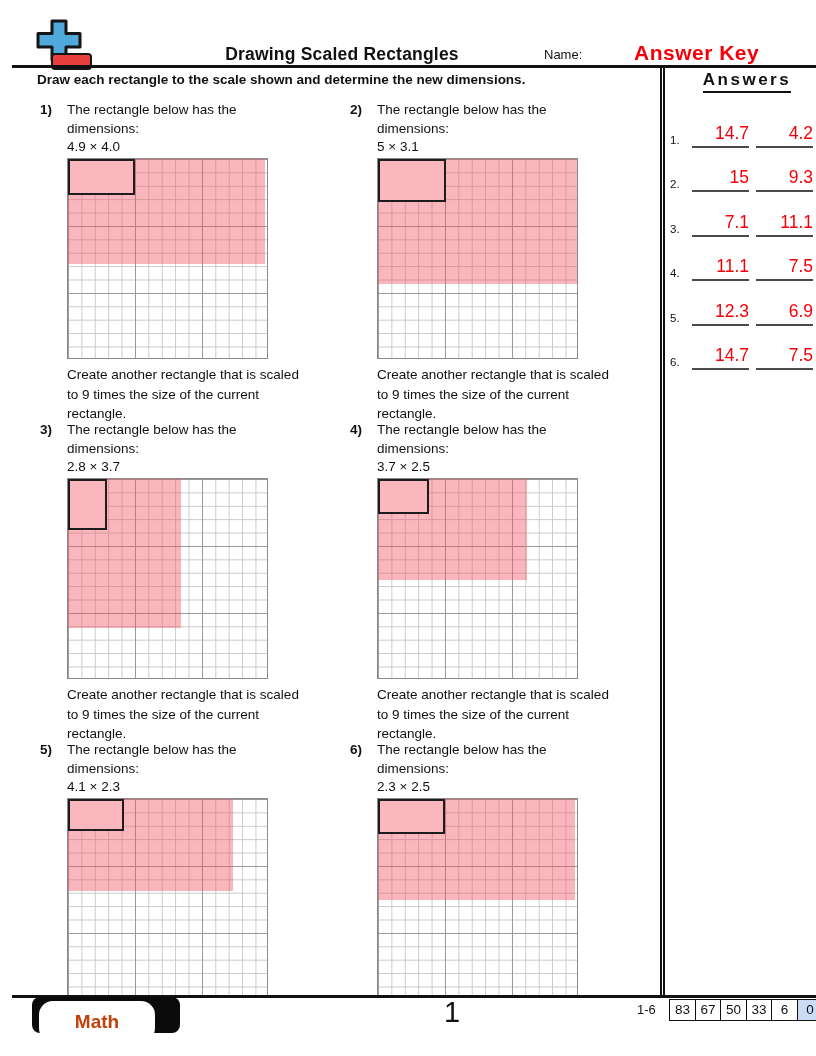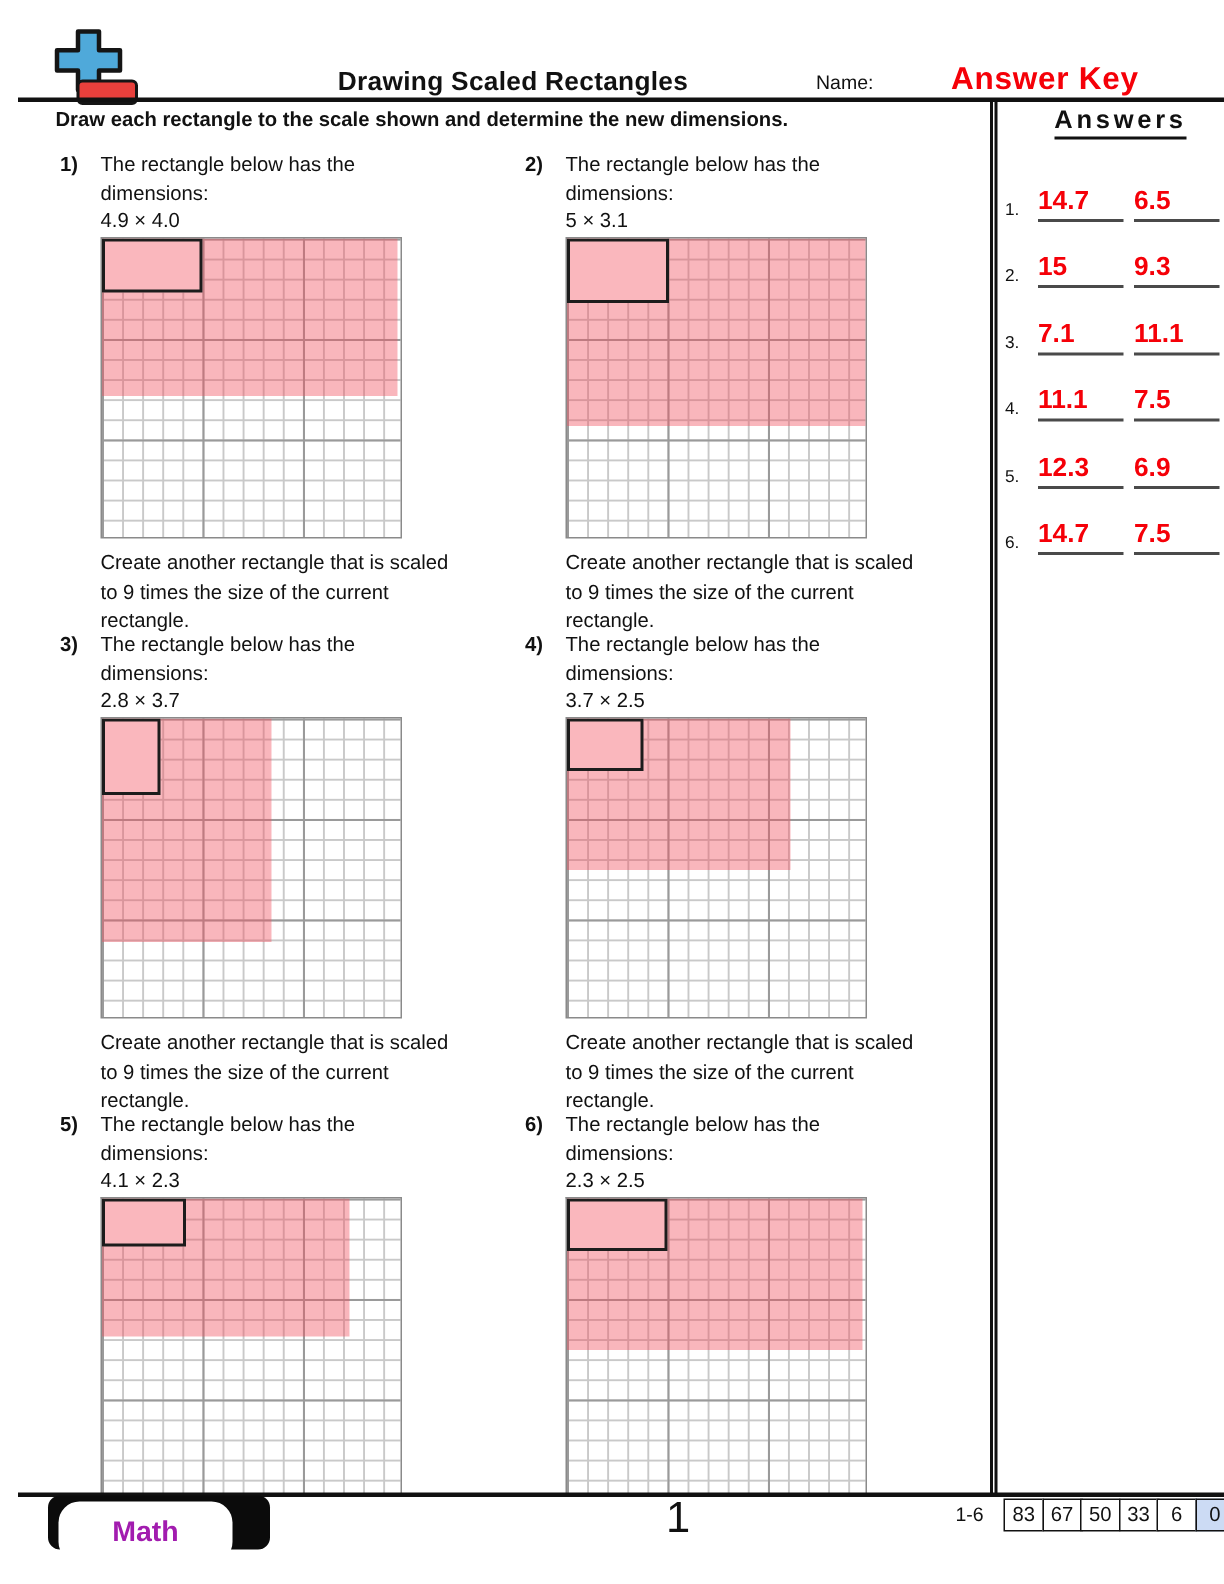--- a/index.html
+++ b/index.html
@@ -17,21 +17,21 @@
   .instruction{position:absolute;left:25px;top:72px;width:620px;font-size:13.5px;font-weight:700;}
 
   
   .answers-divider{position:absolute;left:648px;top:68px;width:5px;height:928px;border-left:2px solid #111;border-right:2px solid #111;box-sizing:border-box;}
   .answers{position:absolute;left:656px;top:70px;width:158px;}
   .answers-title-wrap{text-align:center;}
   .answers-title{display:inline-block;font-size:17px;font-weight:700;letter-spacing:2.5px;border-bottom:2.5px solid #111;padding-bottom:1px;}
   .answer-rows{margin-top:10px;}
   .answer-row{display:flex;align-items:flex-end;height:44.5px;padding-left:2px;}
   .answer-num{width:15px;font-size:11.5px;padding-bottom:2px;color:#111;}
-  .answer-val{width:57px;margin-left:7px;text-align:left;font-size:17.5px;font-weight:700;color:#f50008;border-bottom:2px solid #4a4a4a;padding-bottom:2px;}
+  .answer-val{width:57px;margin-left:7px;text-align:right;font-size:17.5px;font-weight:400;color:#f50008;border-bottom:2px solid #4a4a4a;padding-bottom:2px;}
 
   
   .problem{position:absolute;width:300px;}
   .p-head{position:relative;padding-left:27px;font-size:13.5px;line-height:19px;}
   .p-num{position:absolute;left:0;top:0;font-weight:700;}
   .p-dims{line-height:17px;}
   .grid-wrap{position:relative;margin-left:27px;margin-top:3px;width:201px;height:201px;box-sizing:border-box;border:1.5px solid #8a8a8a;overflow:hidden;
     background-image:
       linear-gradient(to right,#9a9a9a 1px,transparent 1px),
       linear-gradient(to bottom,#9a9a9a 1px,transparent 1px),
@@ -39,21 +39,21 @@
       linear-gradient(to bottom,#c9c9c9 1px,transparent 1px);
     background-size:67px 100%,100% 67px,13.4px 100%,100% 13.4px;}
   .grid-wrap.cut{height:198px;border-bottom:none;}
   .pink{position:absolute;left:0;top:0;background:rgba(240,80,95,0.42);}
   .sample{position:absolute;left:0;top:0;background:#fab7bd;border:2px solid #1c1c1c;box-sizing:border-box;}
   .p-note{margin-left:27px;margin-top:6px;font-size:13.5px;line-height:19.5px;}
 
   
   .footer-rule{position:absolute;left:0;top:995px;width:816px;height:2.5px;background:#111;}
   .math-badge{position:absolute;left:20px;top:997px;width:148px;height:36px;background:#0b0b0b;border-radius:8px;}
-  .math-pill{position:absolute;left:7px;top:4px;width:116px;height:41px;background:#fff;border-radius:14px;display:flex;align-items:center;justify-content:center;font-size:19px;font-weight:700;color:#a21caf;}
+  .math-pill{position:absolute;left:7px;top:4px;width:116px;height:41px;background:#fff;border-radius:14px;display:flex;align-items:center;justify-content:center;font-size:19px;font-weight:700;color:#c2410c;}
   .site-url{position:absolute;left:174px;top:1008px;font-size:15px;}
   .page-number{position:absolute;left:400px;top:996px;width:80px;text-align:center;font-size:29px;}
   .score-range{position:absolute;left:625px;top:1002px;font-size:13px;}
   .score-strip{position:absolute;left:657px;top:999px;display:flex;}
   .score-cell{min-width:17px;padding:2px 4px 3px 4px;border:1.5px solid #111;margin-left:-1.5px;font-size:13.5px;text-align:center;background:#fff;}
   .score-cell:first-child{margin-left:0;}
   .score-cell.hl{background:#ccdbf4;}
 </style>
 </head>
 <body>
@@ -76,21 +76,21 @@
 
   <div class="answers-divider"></div>
   <aside class="answers">
     <div class="answers-title-wrap">
       <span class="answers-title">Answers</span>
     </div>
     <div class="answer-rows" id="answer-rows">
         <div class="answer-row">
           <span class="answer-num">1.</span>
           <span class="answer-val">14.7</span>
-          <span class="answer-val">6.5</span>
+          <span class="answer-val">4.2</span>
         </div>
         <div class="answer-row">
           <span class="answer-num">2.</span>
           <span class="answer-val">15</span>
           <span class="answer-val">9.3</span>
         </div>
         <div class="answer-row">
           <span class="answer-num">3.</span>
           <span class="answer-val">7.1</span>
           <span class="answer-val">11.1</span>

